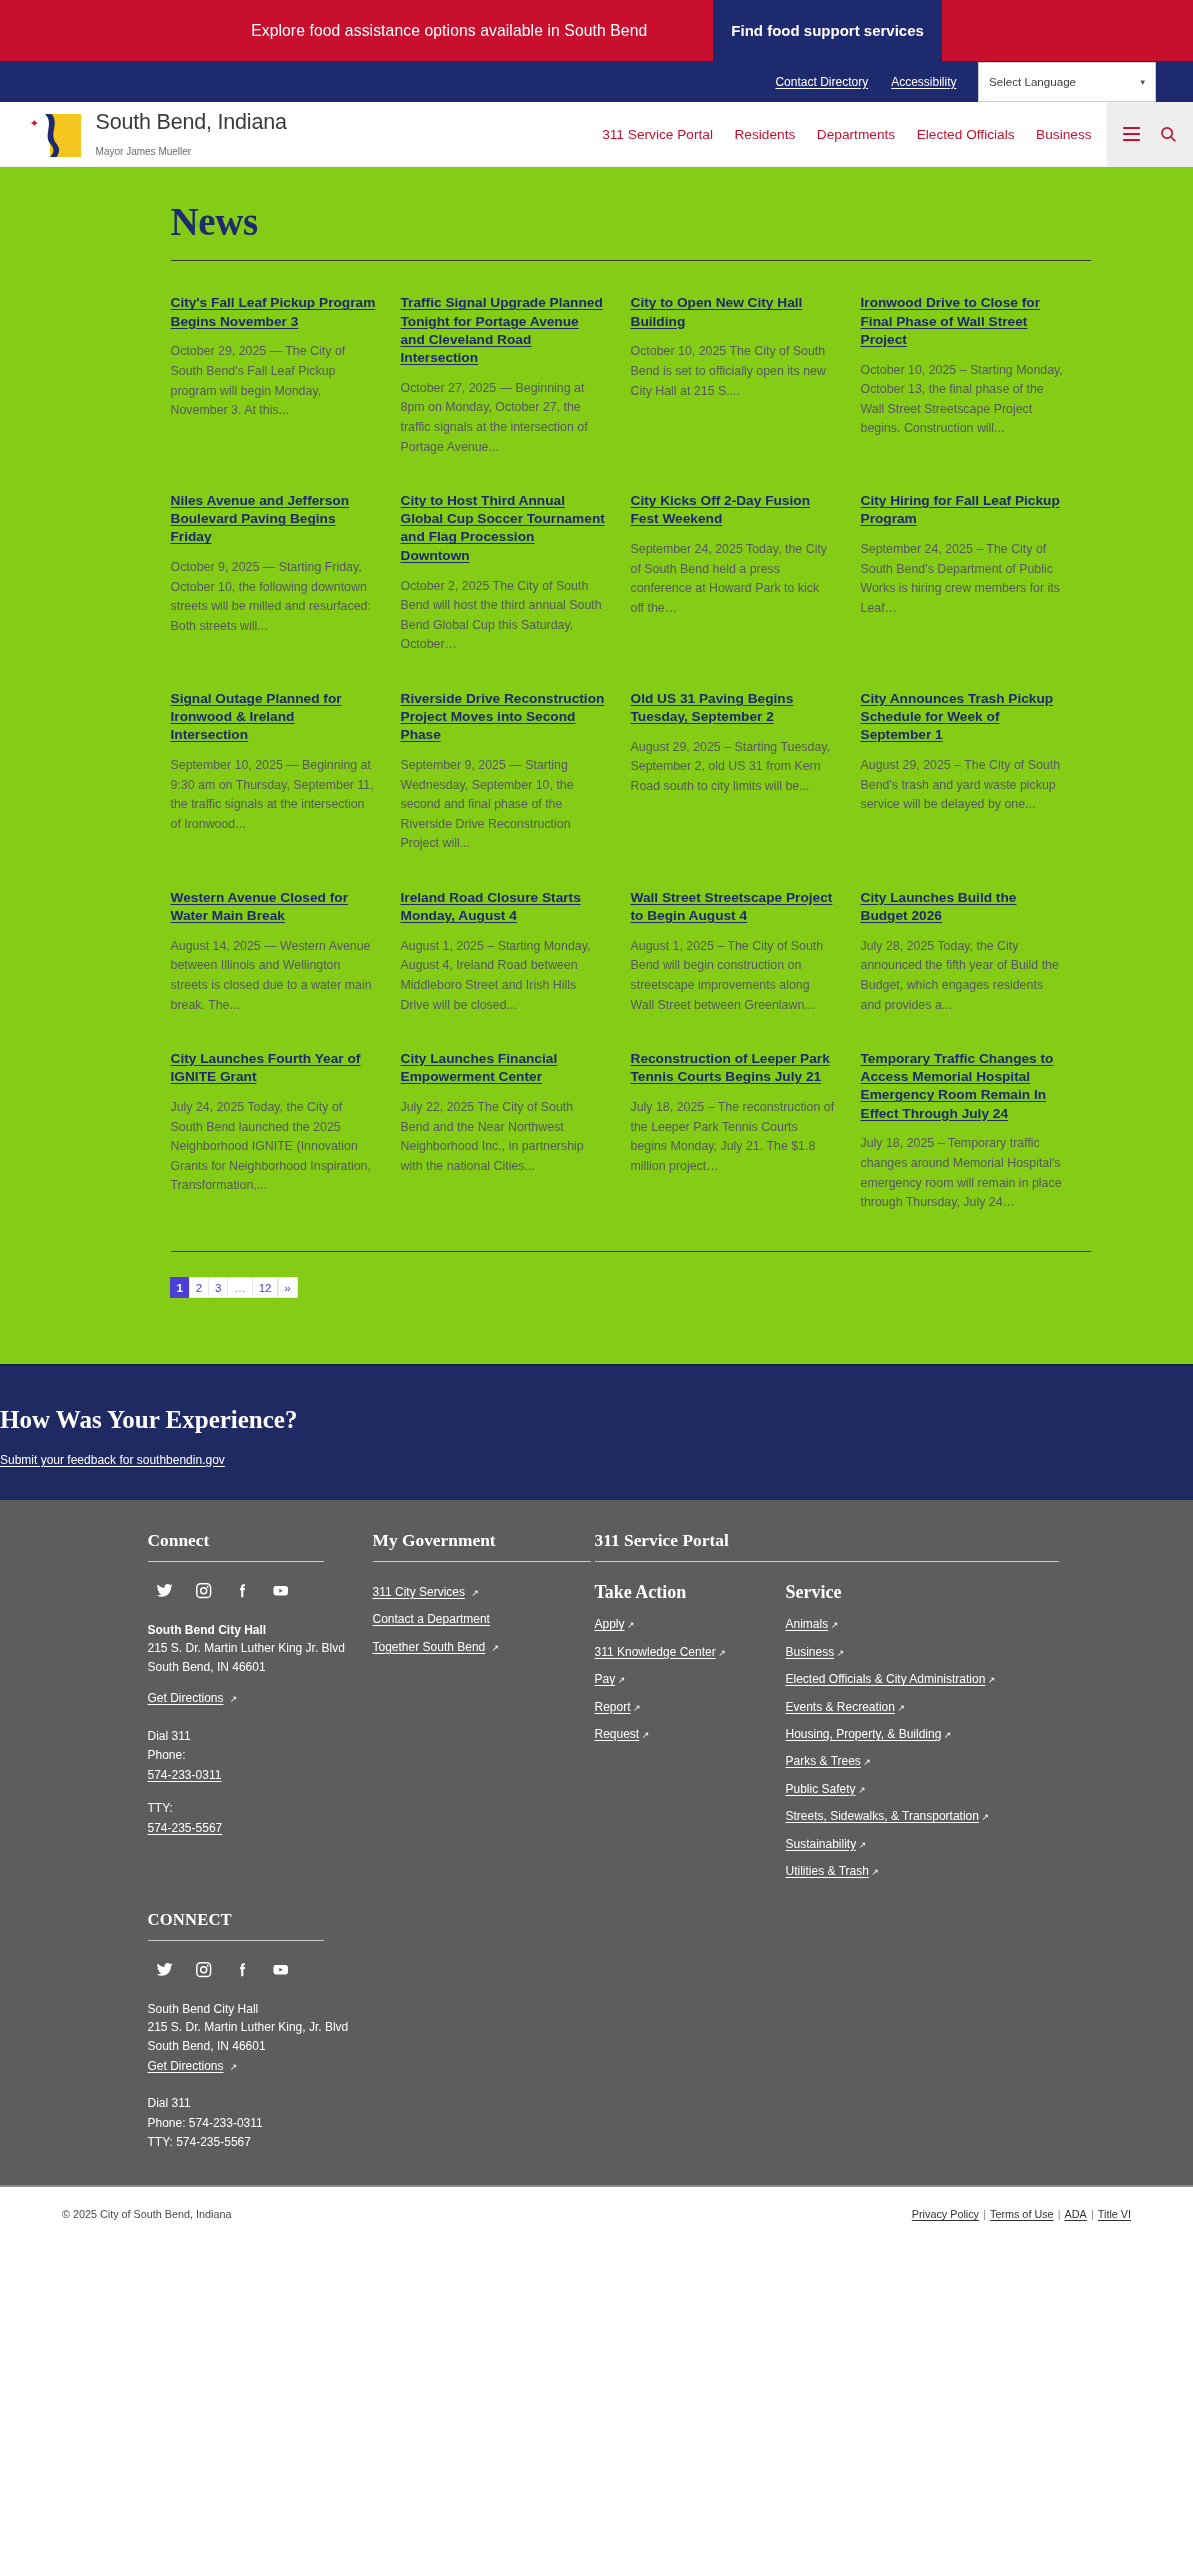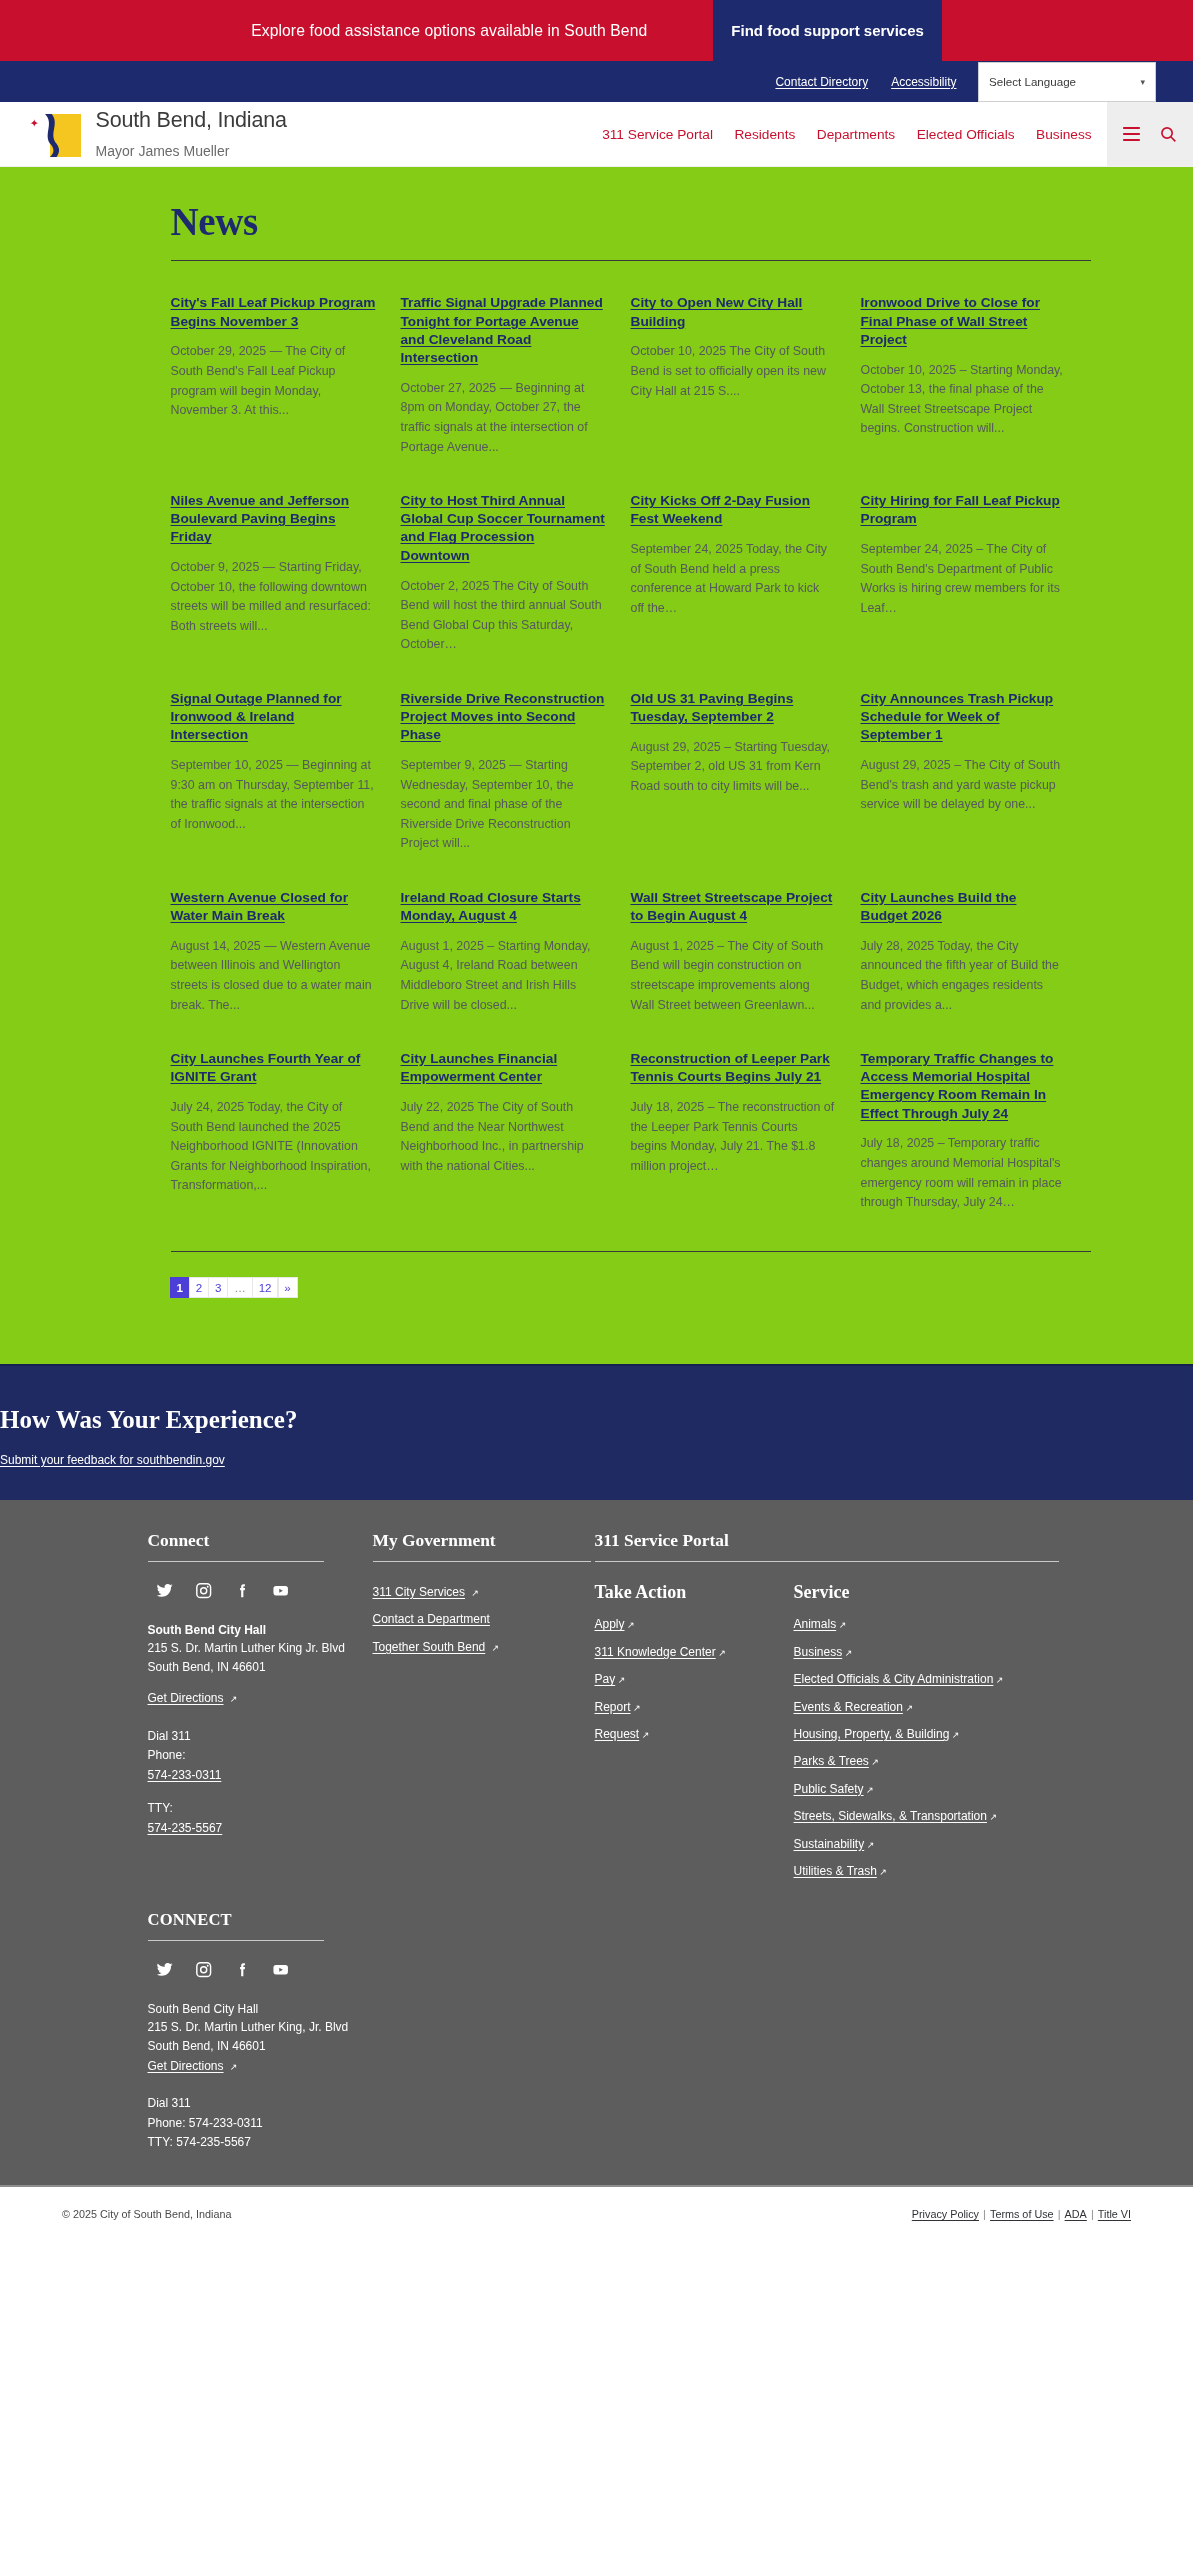--- a/index.html
+++ b/index.html
@@ -127,21 +127,21 @@
     width: 20px; height: 43px;
   }
   .brand-text .brand-title {
     font-family: "Liberation Sans", sans-serif;
     font-size: 21.5px;
     color: #3b3b3b;
     line-height: 1.05;
     letter-spacing: -0.2px;
   }
   .brand-text .brand-sub {
-    font-size: 14px;
+    font-size: 10px;
     color: #6b6b6b;
     margin-top: 12px;
   }
   .main-nav {
     margin-left: auto;
     display: flex;
     align-items: center;
     gap: 21.5px;
     padding-right: 15px;
   }
@@ -279,21 +279,21 @@
     color: #ffffff;
     font-size: 12px;
     text-decoration: underline;
     text-underline-offset: 1.7px;
     line-height: 1.8;
     display: inline;
   }
   .f-linkblock { margin-bottom: 5.8px; }
   .spacer-12 { height: 11.6px; }
   .f-sub { font-size: 12px; line-height: 1.6; }
-  .two-col-311 { display: flex; gap: 8px; }
+  .two-col-311 { display: flex; gap: 0; }
   .ta-col { width: 191px; }
   .sv-col { width: 249px; }
   .sub-head {
     font-family: "Liberation Serif", serif;
     font-size: 18px;
     font-weight: 700;
     margin-bottom: 11.6px;
   }
   .ext { font-size: 9px; margin-left: 2.5px; }
 

